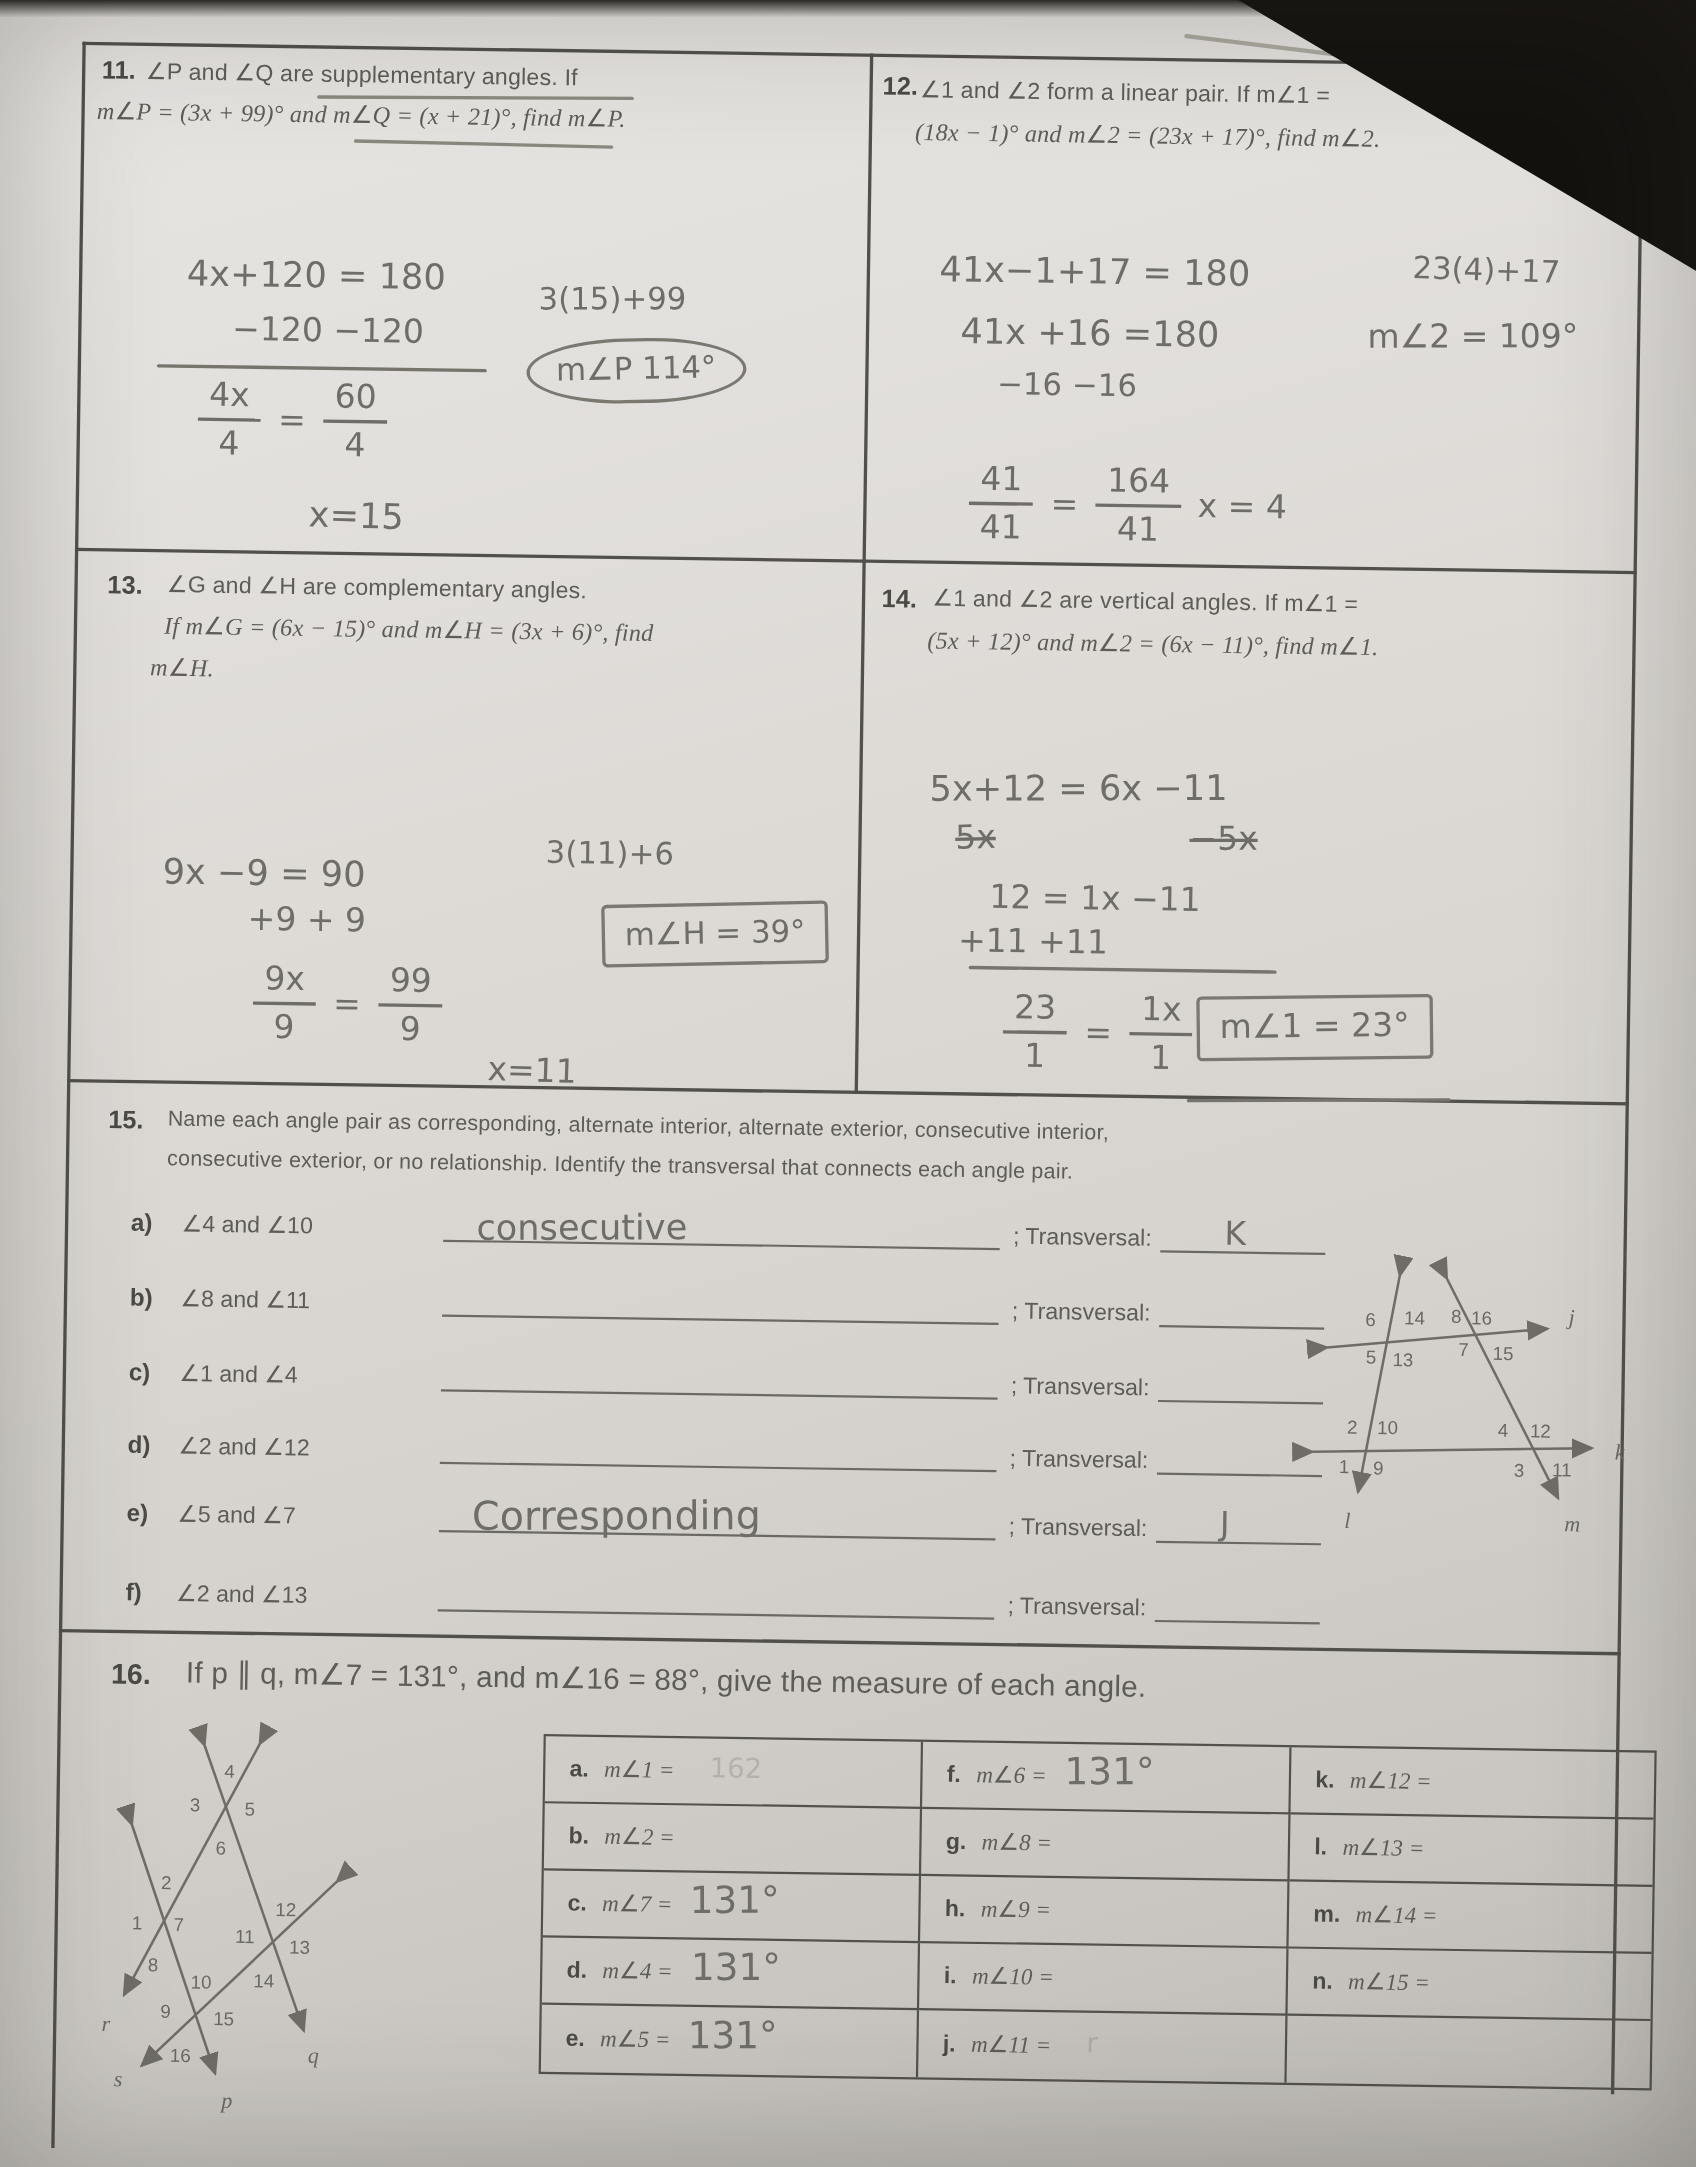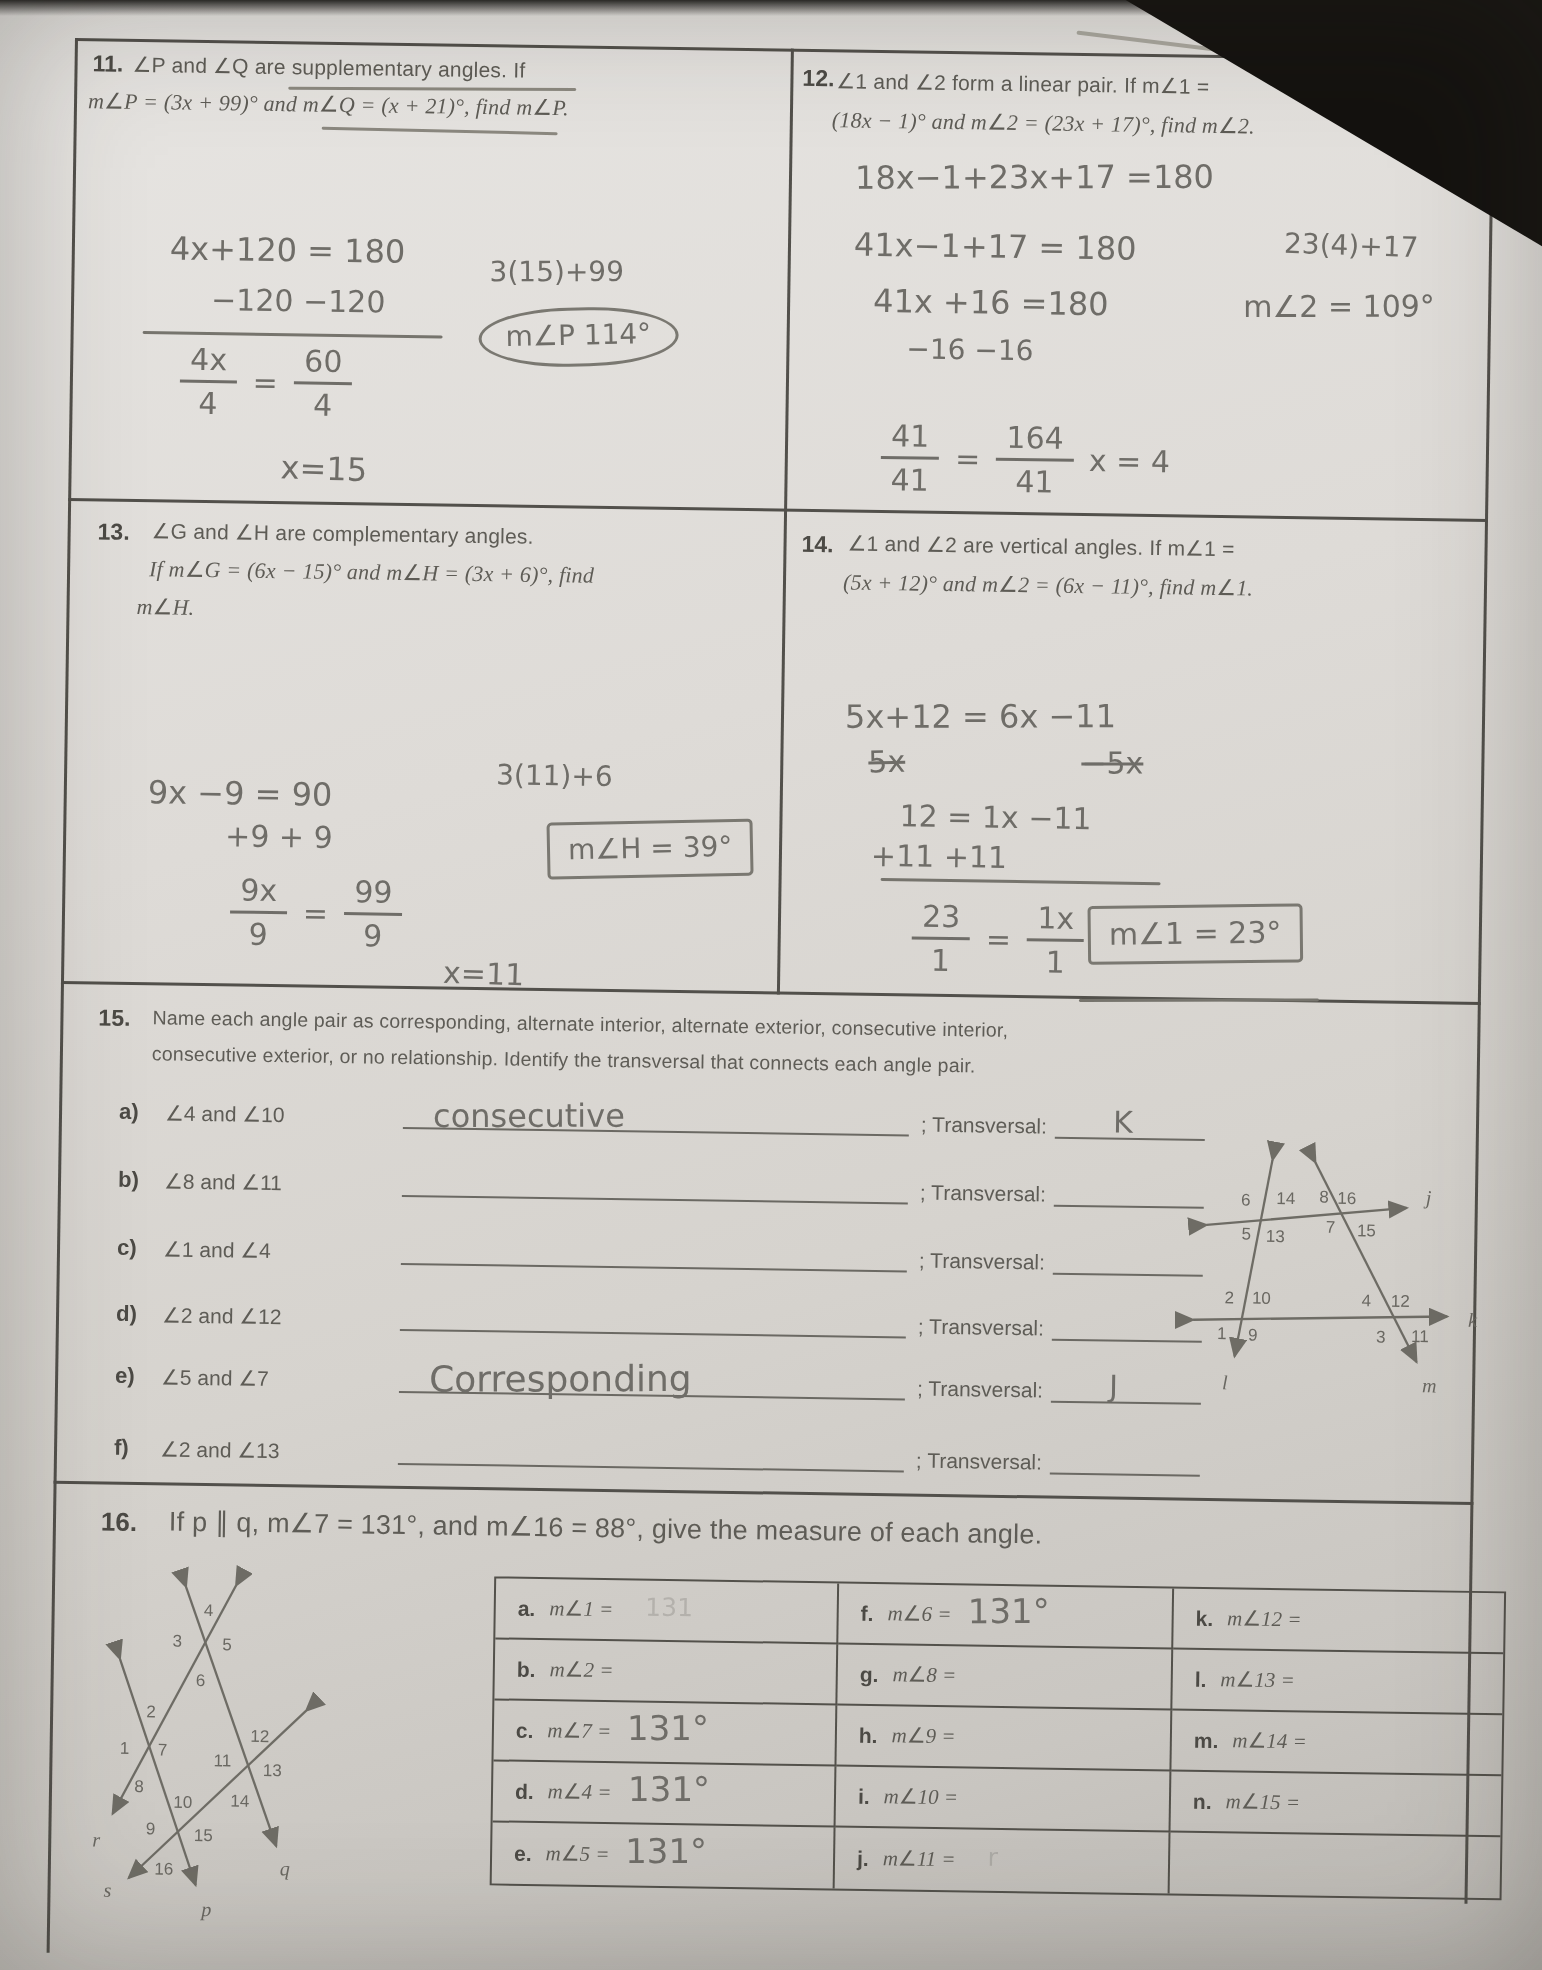--- a/index.html
+++ b/index.html
@@ -114,21 +114,20 @@
       <div class="hwp" style="left:408px;top:262px;transform:rotate(-2deg)">
         <span class="oval hw s28">m∠P 114°</span>
       </div>
     </div>
 
     <div>
       <div class="pnum" style="left:728px;top:16px">12.</div>
       <div class="ptext" style="left:762px;top:20px">∠1 and ∠2 form a linear pair. If m∠1 =</div>
       <div class="ptext serif" style="left:758px;top:58px">(18x − 1)° and m∠2 = (23x + 17)°, find m∠2.</div>
 
-      <div class="hwp hw s32 rtm1" style="left:782px;top:106px">18x−1+23x+17 =180</div>
       <div class="hwp hw s32" style="left:782px;top:176px">41x−1+17 = 180</div>
       <div class="hwp hw s28 rt1" style="left:1212px;top:172px">23(4)+17</div>
       <div class="hwp hw s32" style="left:802px;top:232px">41x +16 =180</div>
       <div class="hwp hw s28" style="left:836px;top:282px">−16    −16</div>
       <div class="hwp hw s30 rtm1" style="left:1172px;top:232px">m∠2 = 109°</div>
       <div class="fracrow hw s30" style="left:812px;top:368px">
         <span class="frac">
             <span class="fn">41</span>
             <span class="fd">41</span>
           </span>
@@ -302,21 +301,21 @@
 
     <div>
       <div class="pnum" style="left:48px;top:1468px;font-size:26px">16.</div>
       <div class="ptext" style="left:116px;top:1466px;font-size:27px">If p ∥ q, m∠7 = 131°, and m∠16 = 88°, give the measure of each angle.</div>
 
       <div class="t16">
         <div class="cell">
             <span class="clabel">a.</span>
             <span class="ceq">m∠1 =</span>
             <span class="cval hw"></span>
-            <span class="cfaint hw">131</span>
+            <span class="cfaint hw">162</span>
           </div>
         <div class="cell">
             <span class="clabel">f.</span>
             <span class="ceq">m∠6 =</span>
             <span class="cval hw">131°</span>
             <span class="cfaint hw"></span>
           </div>
         <div class="cell">
             <span class="clabel">k.</span>
             <span class="ceq">m∠12 =</span>

